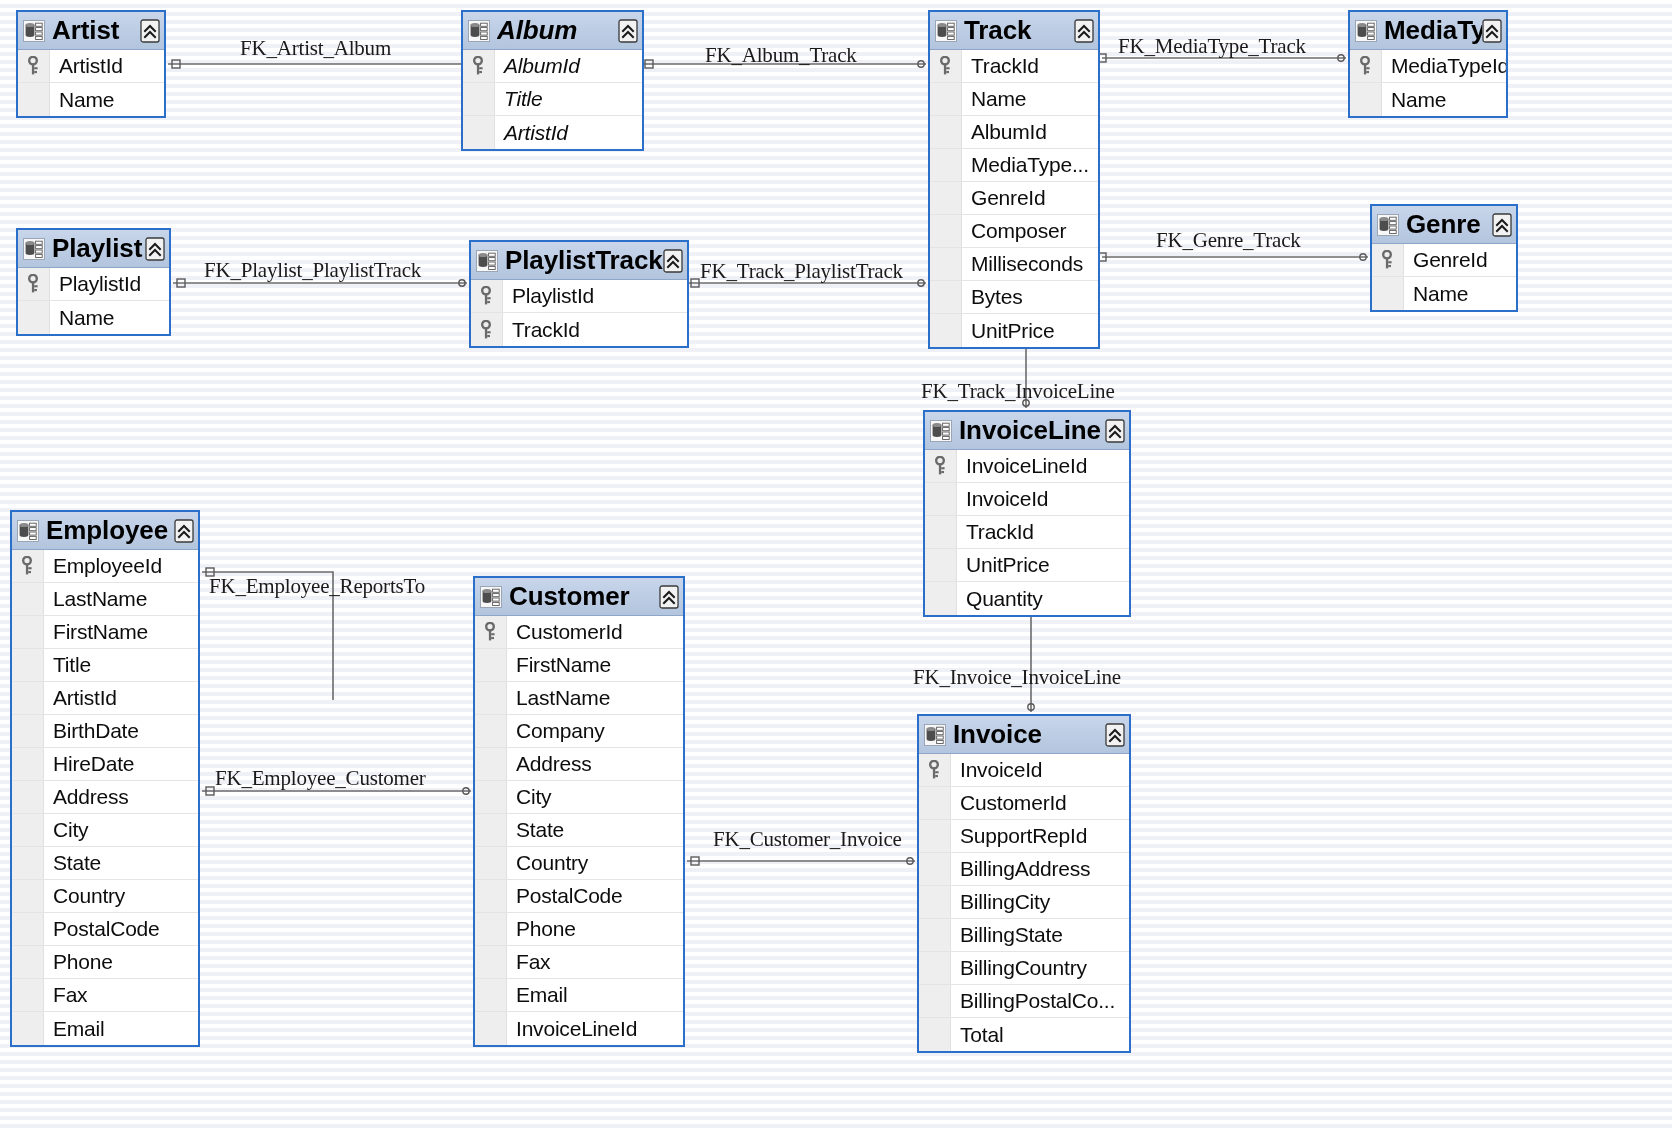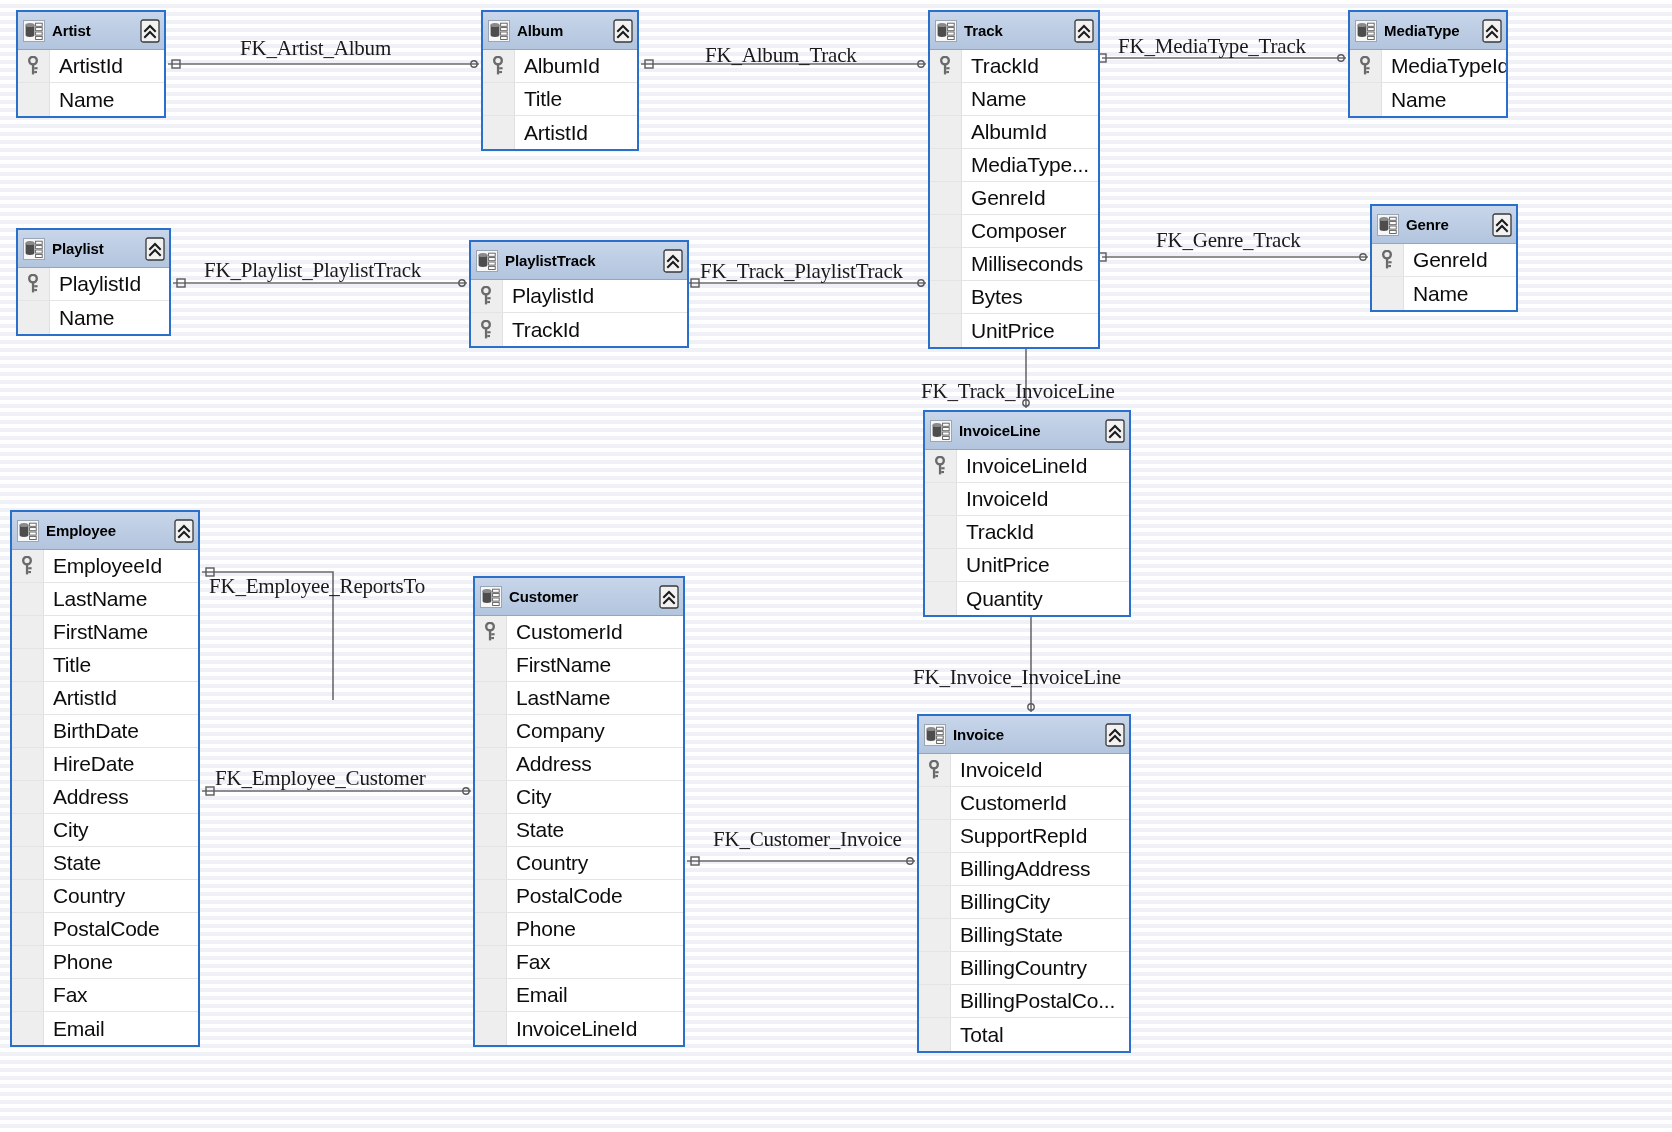--- a/index.html
+++ b/index.html
@@ -71,21 +71,21 @@
   .tbl-icon {
     width: 22px;
     height: 22px;
     flex: 0 0 22px;
     margin-right: 7px;
     display: block;
   }
 
   .tbl-title {
     flex: 1 1 auto;
-    font-size: 15px;
+    font-size: 26px;
     font-weight: bold;
     color: #000000;
     white-space: nowrap;
     overflow: hidden;
     letter-spacing: -0.1px;
   }
 
   .collapse-btn {
     width: 20px;
     height: 24px;
@@ -233,21 +233,21 @@
               </svg>
             </div>
             <div class="row-name">ArtistId</div>
           </div>
           <div class="row">
             <div class="row-gutter"></div>
             <div class="row-name">Name</div>
           </div>
         </div>
       </div>
-      <div class="tbl" style="left: 481px; top: 10px; width: 158px;">
+      <div class="tbl" style="left: 461px; top: 10px; width: 183px; font-style: italic;">
         <div class="tbl-header">
           <svg class="tbl-icon" viewBox="0 0 22 22" xmlns="http://www.w3.org/2000/svg">
             <rect x="0.5" y="0.5" width="21" height="21" fill="#f7f7f7" stroke="#9aa6b5"></rect>
             <ellipse cx="7" cy="5.2" rx="4.4" ry="1.9" fill="#6b6b6b"></ellipse>
             <path d="M2.6 5.2 L2.6 15 a4.4 1.9 0 0 0 8.8 0 L11.4 5.2 Z" fill="#4d4d4d"></path>
             <ellipse cx="7" cy="5.2" rx="4.4" ry="1.9" fill="#8a8a8a"></ellipse>
             <rect x="12.6" y="3.2" width="6.6" height="3.1" fill="#ffffff" stroke="#5a5a5a" stroke-width="0.9"></rect>
             <rect x="12.6" y="7.6" width="6.6" height="3.1" fill="#ffffff" stroke="#5a5a5a" stroke-width="0.9"></rect>
             <rect x="12.6" y="12" width="6.6" height="3.1" fill="#ffffff" stroke="#5a5a5a" stroke-width="0.9"></rect>
             <rect x="12.6" y="16.4" width="6.6" height="3.1" fill="#ffffff" stroke="#5a5a5a" stroke-width="0.9"></rect>

